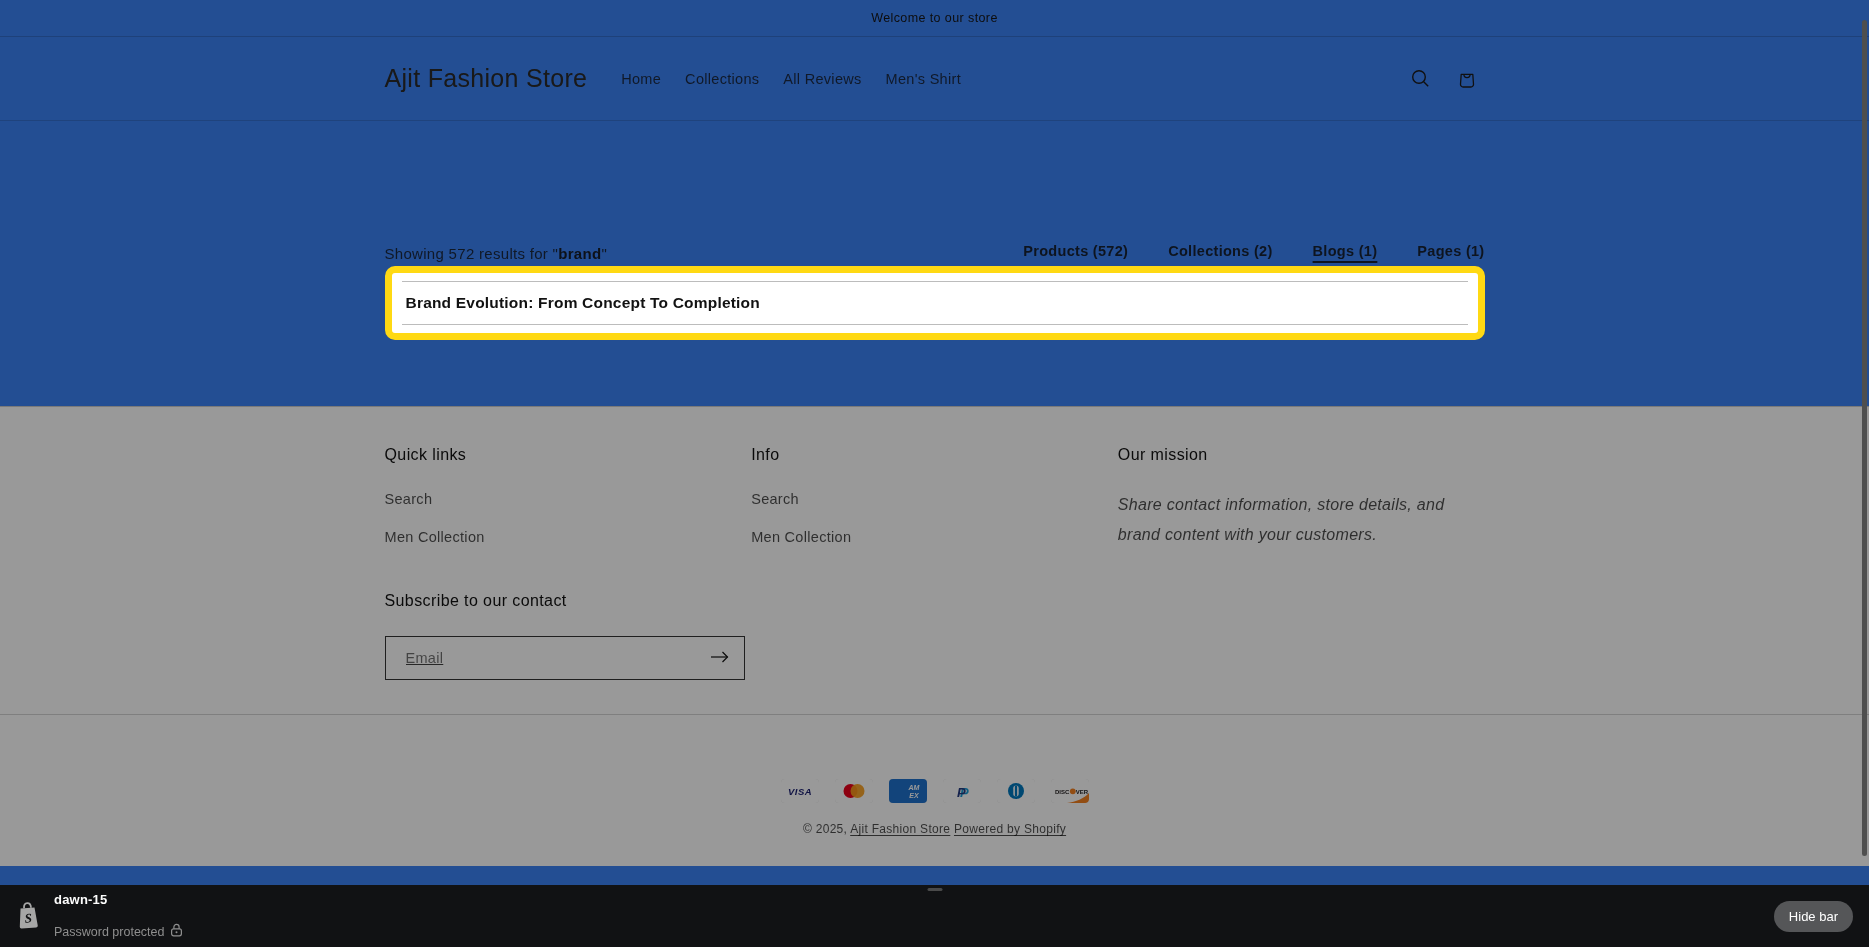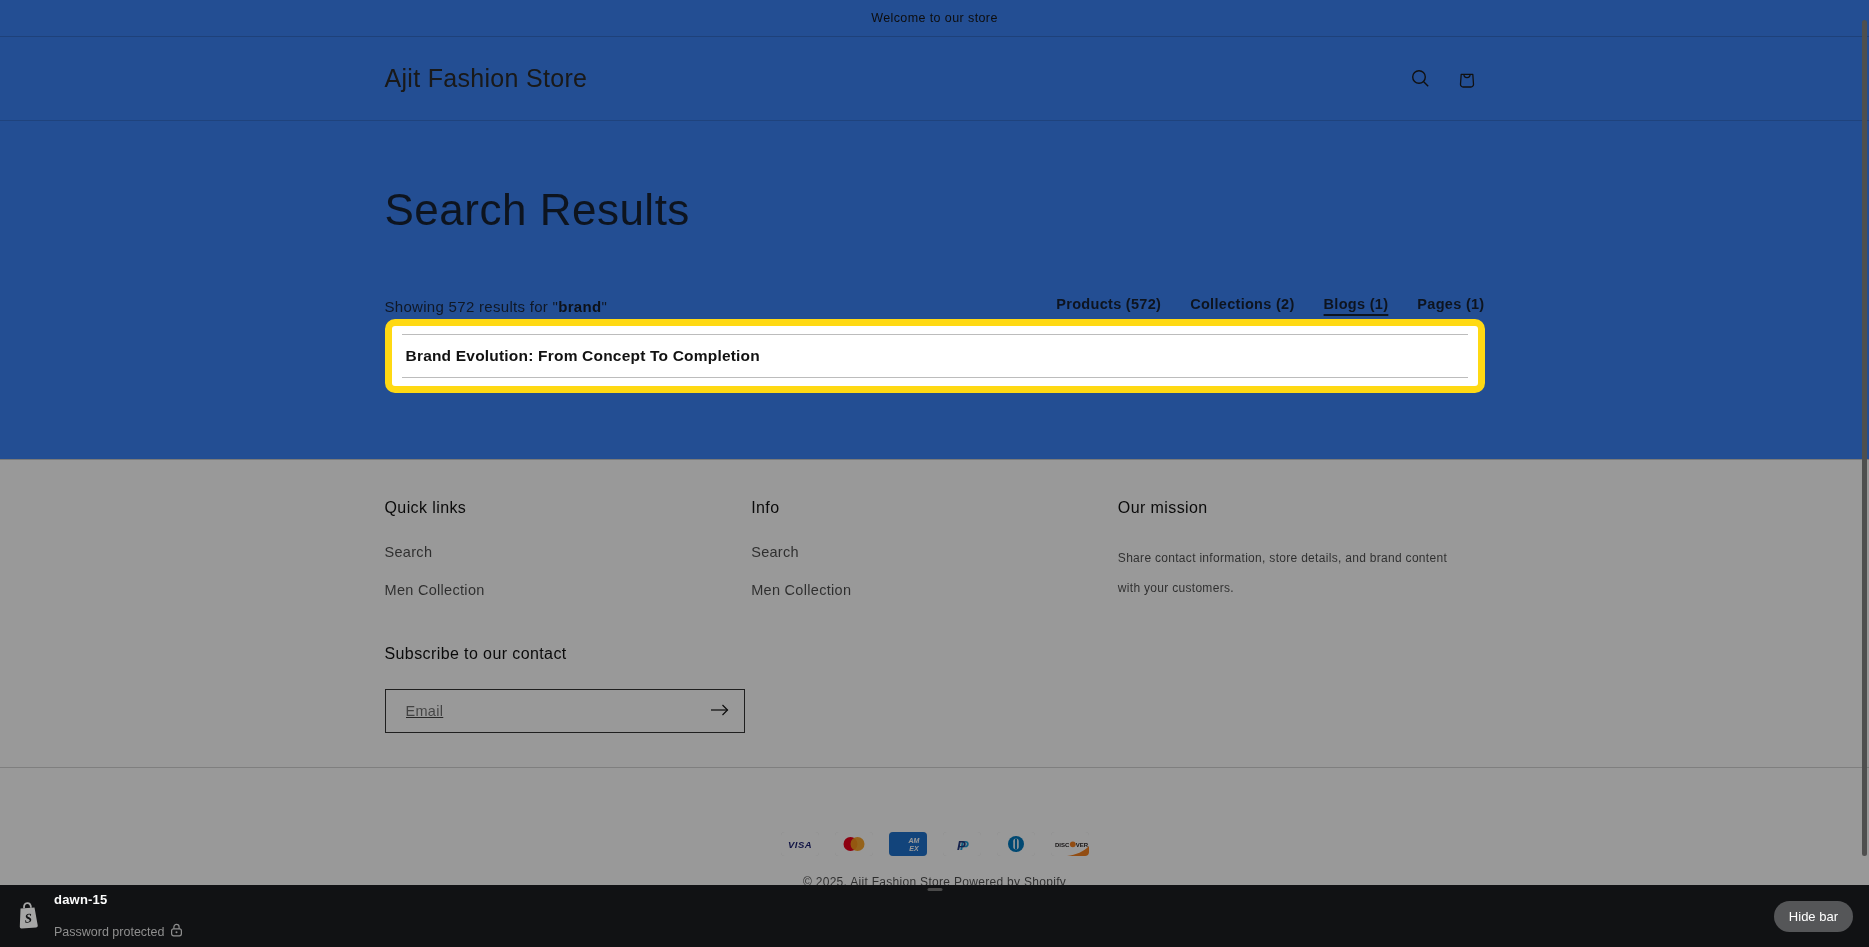--- a/index.html
+++ b/index.html
@@ -35,21 +35,21 @@
   .header-icons { margin-left: auto; display: flex; align-items: center; gap: 10px; }
   .icon-btn { width: 36px; height: 36px; background: none; border: none; display: flex; align-items: center; justify-content: center; cursor: pointer; }
   .icon-btn svg { display: block; }
 
   
   .main-section { padding-top: 62px; }
   .page-title { font-size: 44px; font-weight: 400; letter-spacing: 0.5px; line-height: 53px; color: rgba(18,18,18,0.85); }
   .results-row { margin-top: 60px; display: flex; justify-content: space-between; align-items: flex-end; }
   .results-summary { font-size: 15px; letter-spacing: 0.3px; color: rgba(18,18,18,0.8); }
   .results-summary b { font-weight: 700; color: rgba(18,18,18,0.9); }
-  .results-tabs { display: flex; gap: 29px; }
+  .results-tabs { display: flex; gap: 40px; }
   .results-tabs a { font-size: 14.5px; font-weight: 700; letter-spacing: 0.3px; color: rgba(18,18,18,0.85); padding-bottom: 3px; }
   .results-tabs a.active { text-decoration: underline; text-underline-offset: 5px; text-decoration-thickness: 1.5px; }
 
   
   .highlight-box {
     position: relative; z-index: 60;
     margin-top: 4px;
     background: #fff;
     border: 7px solid #ffd913;
     border-radius: 10px;
@@ -61,21 +61,21 @@
   }
   .result-item a { font-size: 15.5px; font-weight: 700; letter-spacing: 0.2px; color: #121212; }
 
   
   .site-footer { margin-top: 66px; border-top: 1px solid rgba(18,18,18,0.22); background: #fff; }
   .footer-main { padding-top: 39px; display: grid; grid-template-columns: 1fr 1fr 1fr; }
   .footer-col h3 { font-size: 16px; font-weight: 400; letter-spacing: 0.4px; color: #121212; margin-bottom: 26px; }
   .footer-col ul { list-style: none; }
   .footer-col li { margin-bottom: 20px; }
   .footer-col li a { font-size: 14.5px; letter-spacing: 0.3px; line-height: 16px; color: rgba(18,18,18,0.75); }
-  .mission-text { font-size: 12px; letter-spacing: 0.3px; line-height: 30px; color: rgba(18,18,18,0.75); max-width: 335px; }
+  .mission-text { font-size: 16px; letter-spacing: 0.3px; line-height: 30px; color: rgba(18,18,18,0.75); max-width: 335px; font-style: italic; }
 
   .subscribe-heading { margin-top: 46px !important; }
   .subscribe-form {
     margin-top: 20px; width: 360px; height: 44px;
     border: 1px solid rgba(18,18,18,0.85); background: #fff;
     display: flex; align-items: center;
   }
   .subscribe-form input {
     flex: 1; height: 100%; border: none; outline: none; background: transparent;
     padding-left: 20px; font-size: 14.5px; letter-spacing: 0.3px; color: rgba(18,18,18,0.8);
@@ -123,20 +123,26 @@
 
 <div class="page">
 
   <div class="announcement">
     <span>Welcome to our store</span>
   </div>
 
   <header class="site-header">
     <div class="container">
       <a class="logo" href="#">Ajit Fashion Store</a>
+      <nav class="nav">
+        <a href="#">Home</a>
+        <a href="#">Collections</a>
+        <a href="#">All Reviews</a>
+        <a href="#">Men's Shirt</a>
+      </nav>
       <div class="header-icons">
         <button class="icon-btn">
           <span>
             <svg width="21" height="21" viewBox="0 0 21 21" fill="none">
               <circle cx="9" cy="9" r="6.3" stroke="#1c1c1c" stroke-width="1.4"></circle>
               <line x1="13.7" y1="13.7" x2="18.2" y2="18.2" stroke="#1c1c1c" stroke-width="1.4"></line>
             </svg>
           </span>
         </button>
         <button class="icon-btn">
@@ -146,21 +152,20 @@
               <path d="M7.9 6.3 Q7.9 9.6 11 9.6 Q14.1 9.6 14.1 6.3" stroke="#1c1c1c" stroke-width="1.3" fill="none"></path>
             </svg>
           </span>
         </button>
       </div>
     </div>
   </header>
 
   <main class="main-section">
     <div class="container">
-      <h1 class="page-title">Search Results</h1>
 
       <div class="results-row">
         <p class="results-summary"><span>Showing 572 results for "</span><b>brand</b><span>"</span></p>
         <div class="results-tabs">
           <a href="#">Products (572)</a>
           <a href="#">Collections (2)</a>
           <a href="#" class="active">Blogs (1)</a>
           <a href="#">Pages (1)</a>
         </div>
       </div>

